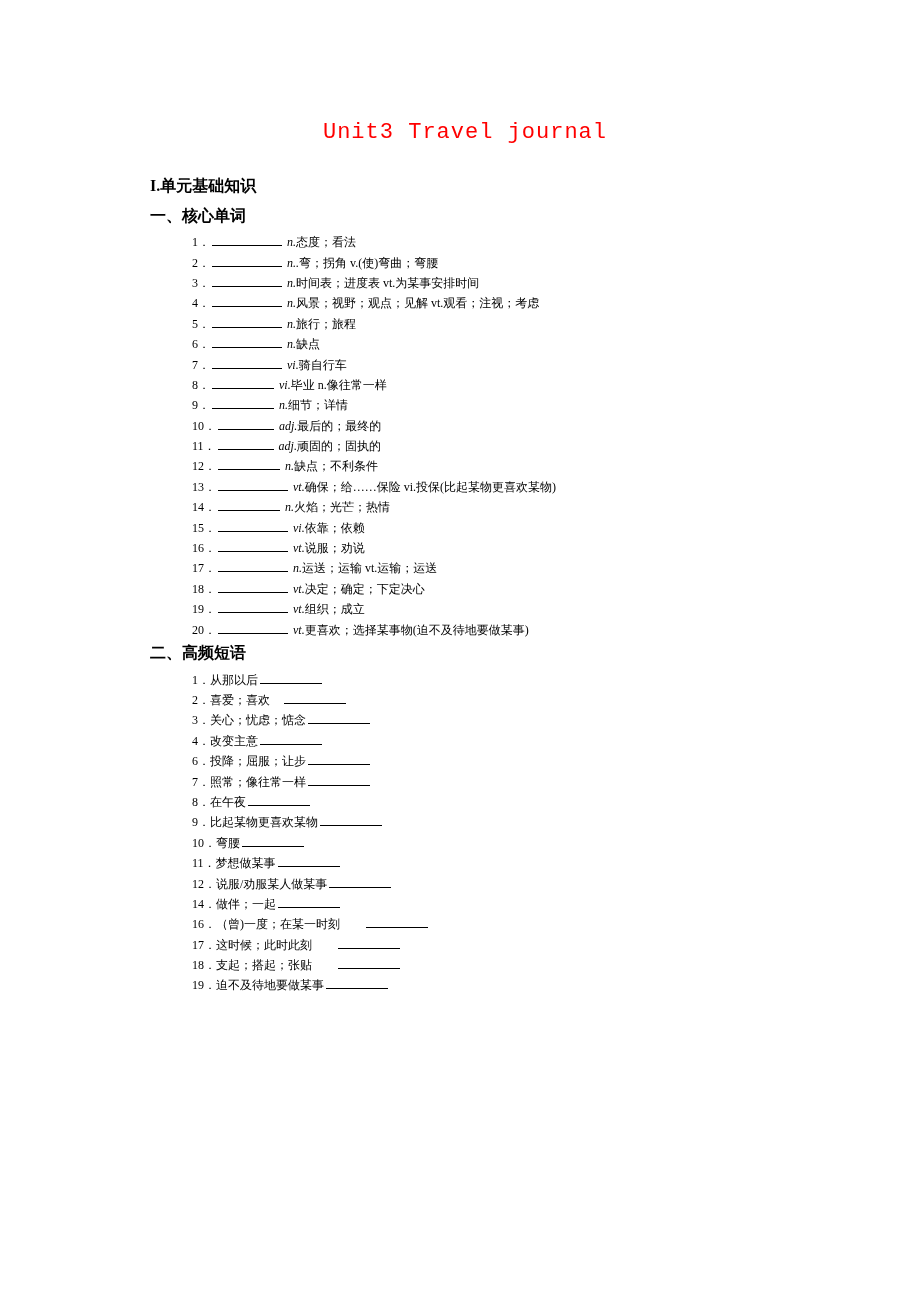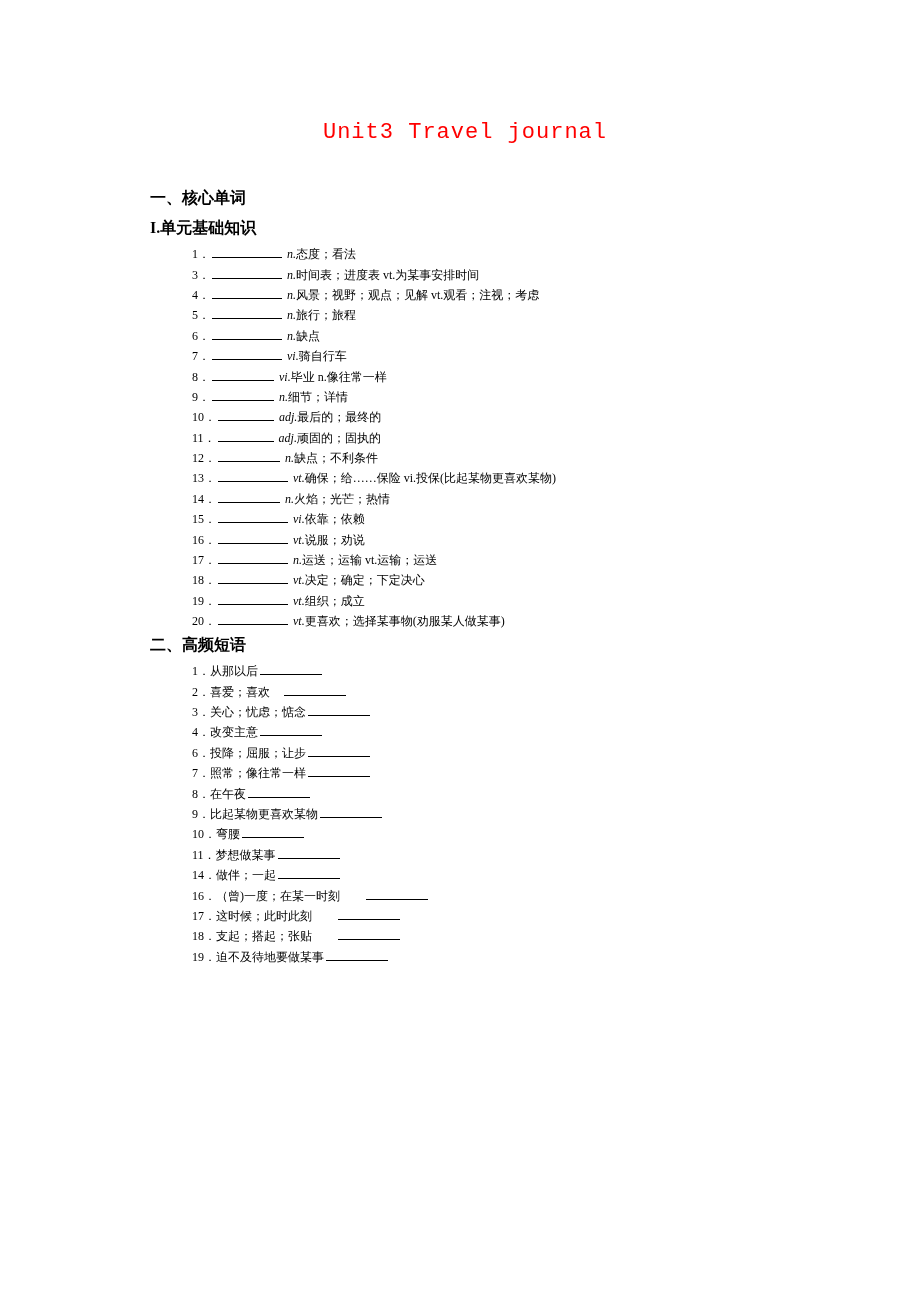--- a/index.html
+++ b/index.html
@@ -12,21 +12,21 @@
   .page {
     padding: 120px 140px 60px 150px;
     box-sizing: border-box;
   }
   .title {
     text-align: center;
     font-family: "Courier New", monospace;
     color: #ff0000;
     font-size: 22px;
     letter-spacing: 1px;
-    margin-bottom: 40px;
+    margin-bottom: 28px;
   }
   .section-heading {
     font-size: 16px;
     font-weight: bold;
     color: #000;
     margin: 0 0 4px 0;
     line-height: 1.6;
   }
   ol.vocab {
     list-style: none;
@@ -63,58 +63,60 @@
     text-align: center;
   }
 </style>
 </head>
 <body>
 
 <div class="page">
 
   <div class="title">Unit3 Travel journal</div>
 
+  <div class="section-heading">I.单元基础知识</div>
   <div class="section-heading">一、核心单词</div>
-  <div class="section-heading">I.单元基础知识</div>
 
   <ol class="vocab" id="vocab-list">
       <li><span class="num">1．</span><span class="blank blank-70"></span> <span class="pos">n.</span><span class="def">态度；看法</span></li>
+      <li><span class="num">2．</span><span class="blank blank-70"></span> <span class="pos">n..</span><span class="def">弯；拐角  v.(使)弯曲；弯腰</span></li>
       <li><span class="num">3．</span><span class="blank blank-70"></span> <span class="pos">n.</span><span class="def">时间表；进度表  vt.为某事安排时间</span></li>
       <li><span class="num">4．</span><span class="blank blank-70"></span> <span class="pos">n.</span><span class="def">风景；视野；观点；见解  vt.观看；注视；考虑</span></li>
       <li><span class="num">5．</span><span class="blank blank-70"></span> <span class="pos">n.</span><span class="def">旅行；旅程</span></li>
       <li><span class="num">6．</span><span class="blank blank-70"></span> <span class="pos">n.</span><span class="def">缺点</span></li>
       <li><span class="num">7．</span><span class="blank blank-70"></span> <span class="pos">vi.</span><span class="def">骑自行车</span></li>
       <li><span class="num">8．</span><span class="blank blank-62"></span> <span class="pos">vi.</span><span class="def">毕业  n.像往常一样</span></li>
       <li><span class="num">9．</span><span class="blank blank-62"></span> <span class="pos">n.</span><span class="def">细节；详情</span></li>
       <li><span class="num">10．</span><span class="blank blank-56"></span> <span class="pos">adj.</span><span class="def">最后的；最终的</span></li>
       <li><span class="num">11．</span><span class="blank blank-56"></span> <span class="pos">adj.</span><span class="def">顽固的；固执的</span></li>
       <li><span class="num">12．</span><span class="blank blank-62"></span> <span class="pos">n.</span><span class="def">缺点；不利条件</span></li>
       <li><span class="num">13．</span><span class="blank blank-70"></span> <span class="pos">vt.</span><span class="def">确保；给……保险  vi.投保(比起某物更喜欢某物)</span></li>
       <li><span class="num">14．</span><span class="blank blank-62"></span> <span class="pos">n.</span><span class="def">火焰；光芒；热情</span></li>
       <li><span class="num">15．</span><span class="blank blank-70"></span> <span class="pos">vi.</span><span class="def">依靠；依赖</span></li>
       <li><span class="num">16．</span><span class="blank blank-70"></span> <span class="pos">vt.</span><span class="def">说服；劝说</span></li>
       <li><span class="num">17．</span><span class="blank blank-70"></span> <span class="pos">n.</span><span class="def">运送；运输  vt.运输；运送</span></li>
       <li><span class="num">18．</span><span class="blank blank-70"></span> <span class="pos">vt.</span><span class="def">决定；确定；下定决心</span></li>
       <li><span class="num">19．</span><span class="blank blank-70"></span> <span class="pos">vt.</span><span class="def">组织；成立</span></li>
-      <li><span class="num">20．</span><span class="blank blank-70"></span> <span class="pos">vt.</span><span class="def">更喜欢；选择某事物(劝服某人做某事)</span></li>
+      <li><span class="num">20．</span><span class="blank blank-70"></span> <span class="pos">vt.</span><span class="def">更喜欢；选择某事物(迫不及待地要做某事)</span></li>
     </ol>
 
   <div class="section-heading">二、高频短语</div>
 
   <ol class="vocab" id="phrase-list">
       <li><span class="num">1．</span><span class="phrase-text">从那以后</span><span class="blank blank-62"></span></li>
       <li><span class="num">2．</span><span class="phrase-text">喜爱；喜欢　</span><span class="blank blank-62"></span></li>
       <li><span class="num">3．</span><span class="phrase-text">关心；忧虑；惦念</span><span class="blank blank-62"></span></li>
       <li><span class="num">4．</span><span class="phrase-text">改变主意</span><span class="blank blank-62"></span></li>
       <li><span class="num">6．</span><span class="phrase-text">投降；屈服；让步</span><span class="blank blank-62"></span></li>
       <li><span class="num">7．</span><span class="phrase-text">照常；像往常一样</span><span class="blank blank-62"></span></li>
       <li><span class="num">8．</span><span class="phrase-text">在午夜</span><span class="blank blank-62"></span></li>
       <li><span class="num">9．</span><span class="phrase-text">比起某物更喜欢某物</span><span class="blank blank-62"></span></li>
       <li><span class="num">10．</span><span class="phrase-text">弯腰</span><span class="blank blank-62"></span></li>
       <li><span class="num">11．</span><span class="phrase-text">梦想做某事</span><span class="blank blank-62"></span></li>
+      <li><span class="num">12．</span><span class="phrase-text">说服/劝服某人做某事</span><span class="blank blank-62"></span></li>
       <li><span class="num">14．</span><span class="phrase-text">做伴；一起</span><span class="blank blank-62"></span></li>
       <li><span class="num">16．</span><span class="phrase-text">（曾)一度；在某一时刻　　</span><span class="blank blank-62"></span></li>
       <li><span class="num">17．</span><span class="phrase-text">这时候；此时此刻　　</span><span class="blank blank-62"></span></li>
       <li><span class="num">18．</span><span class="phrase-text">支起；搭起；张贴　　</span><span class="blank blank-62"></span></li>
       <li><span class="num">19．</span><span class="phrase-text">迫不及待地要做某事</span><span class="blank blank-62"></span></li>
     </ol>
 
 </div>
 
 </body></html>

